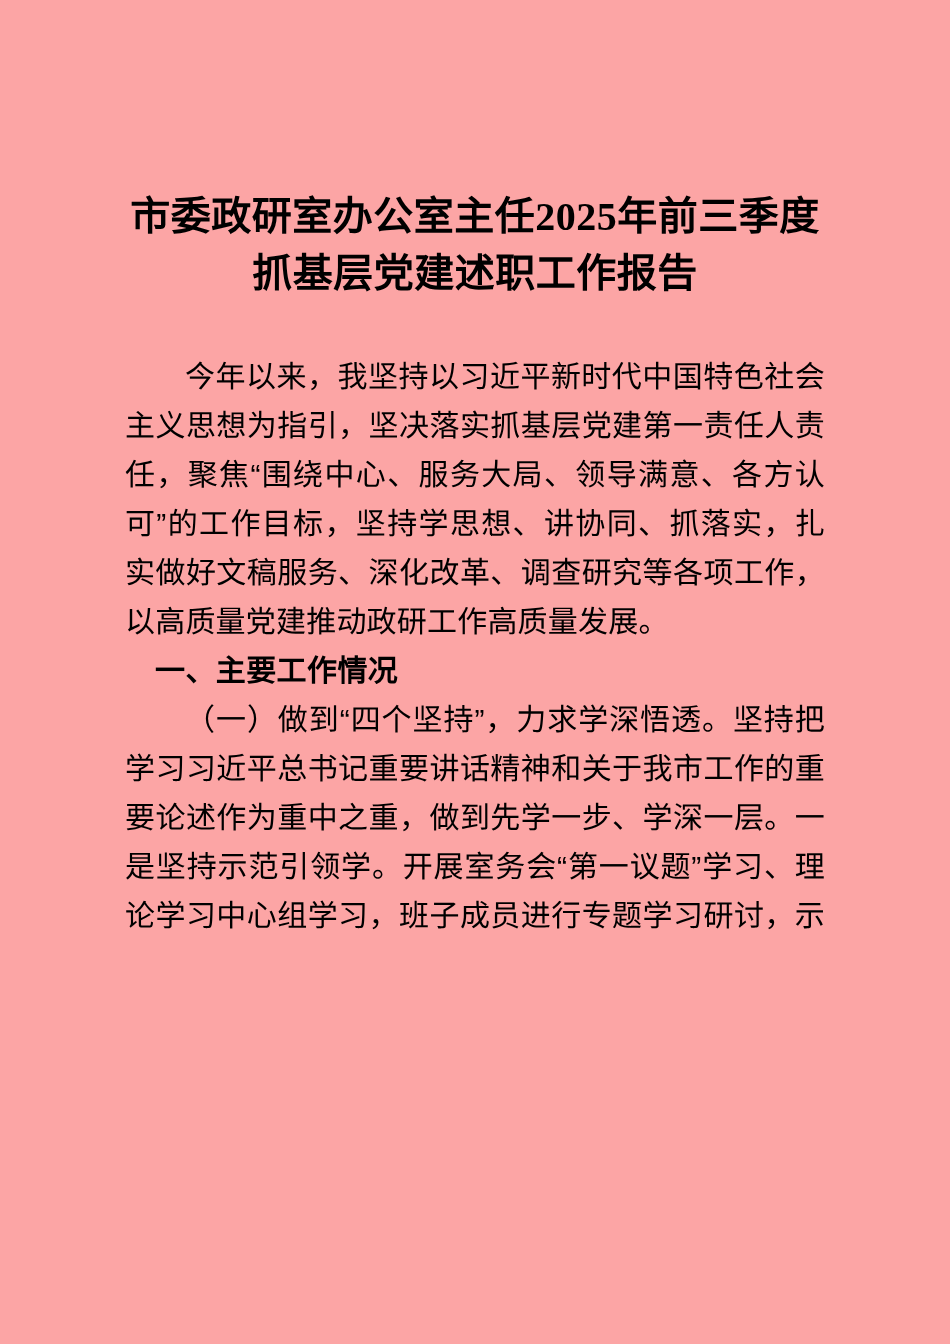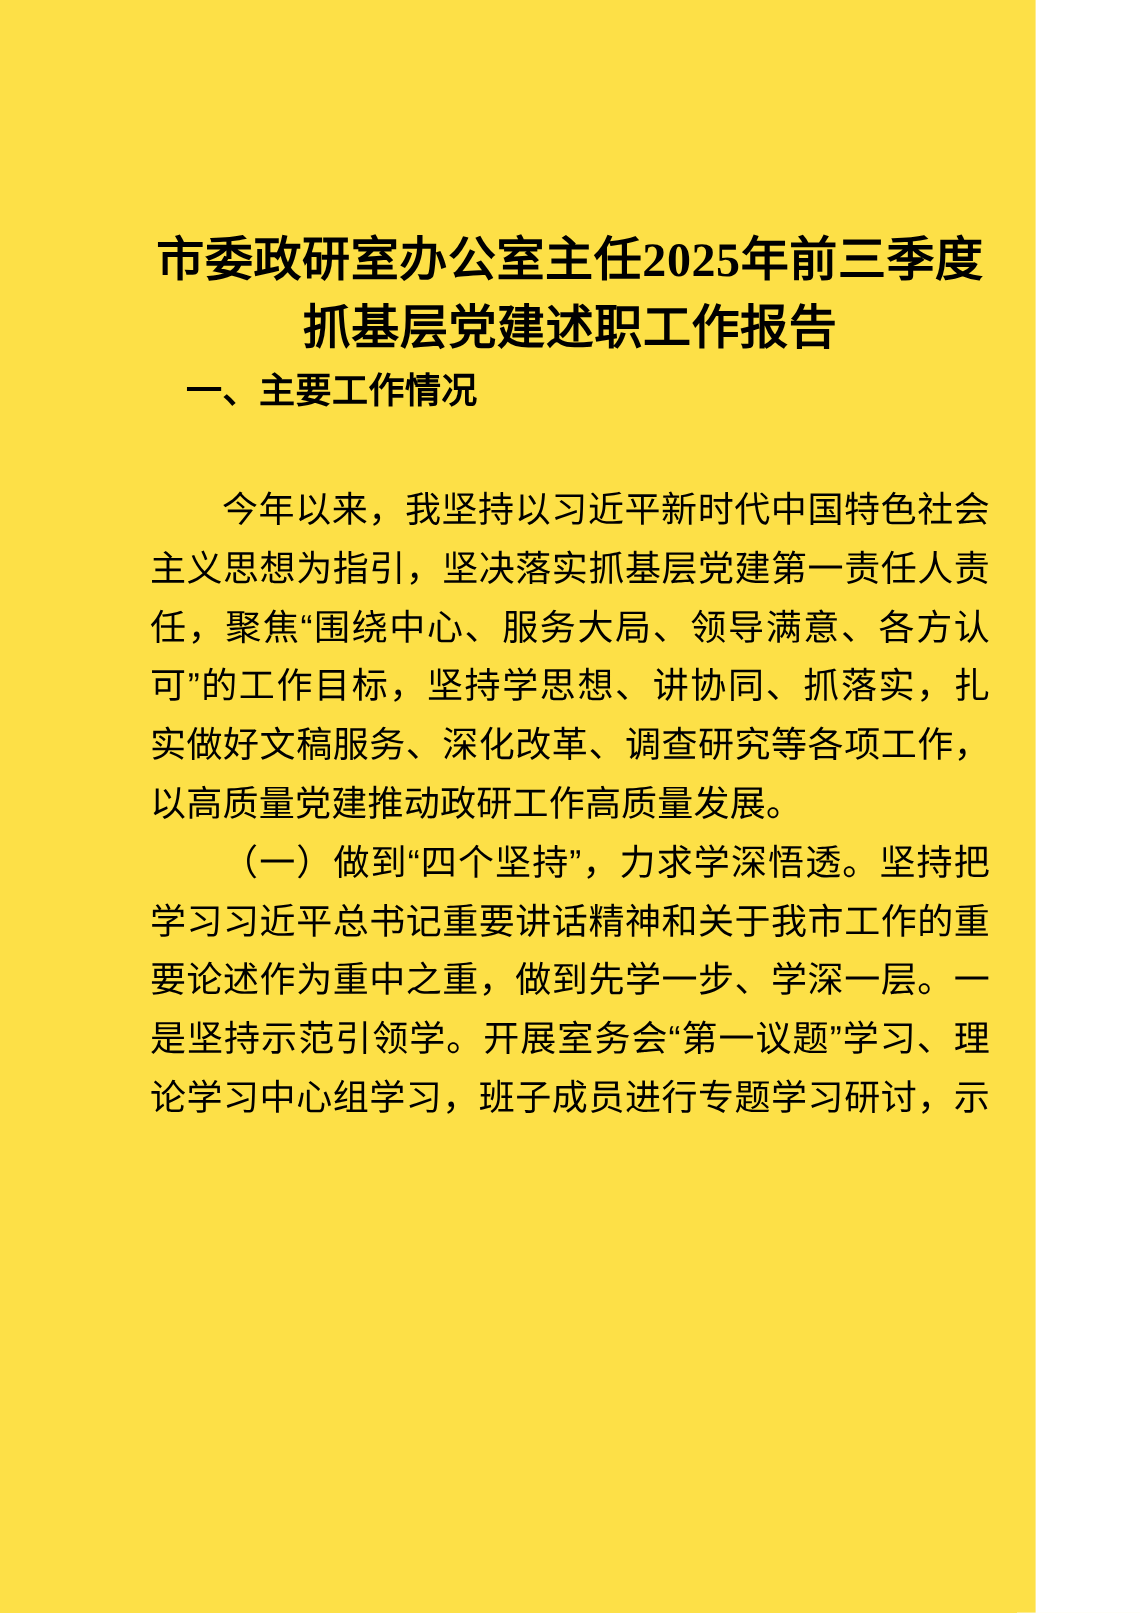--- a/index.html
+++ b/index.html
@@ -10,23 +10,23 @@
   }
 
   body {
     font-family: "Liberation Sans", "DejaVu Sans", sans-serif;
     color: #000000;
     -webkit-font-smoothing: antialiased;
   }
 
   .page {
     position: relative;
-    width: 863px;
+    width: 950px;
     height: 1344px;
-    background: #fde047;
+    background: #fca5a5;
     overflow: hidden;
     box-sizing: border-box;
     text-decoration: underline;
   }
 
   
   .content {
     position: absolute;
     left: 125px;
     top: 0;
@@ -85,20 +85,20 @@
   }
 </style>
 </head>
 <body>
 
 <div class="page">
   <div class="content">
 
     <h1 class="doc-title">市委政研室办公室主任2025年前三季度抓基层党建述职工作报告</h1>
 
+    <p class="body-text para-lead">今年以来，我坚持以习近平新时代中国特色社会主义思想为指引，坚决落实抓基层党建第一责任人责任，聚焦“围绕中心、服务大局、领导满意、各方认可”的工作目标，坚持学思想、讲协同、抓落实，扎实做好文稿服务、深化改革、调查研究等各项工作，以高质量党建推动政研工作高质量发展。</p>
+
     <p class="body-text section-heading">一、主要工作情况</p>
-
-    <p class="body-text para-lead">今年以来，我坚持以习近平新时代中国特色社会主义思想为指引，坚决落实抓基层党建第一责任人责任，聚焦“围绕中心、服务大局、领导满意、各方认可”的工作目标，坚持学思想、讲协同、抓落实，扎实做好文稿服务、深化改革、调查研究等各项工作，以高质量党建推动政研工作高质量发展。</p>
 
     <p class="body-text para-indent para-clipped">（一）做到“四个坚持”，力求学深悟透。坚持把学习习近平总书记重要讲话精神和关于我市工作的重要论述作为重中之重，做到先学一步、学深一层。一是坚持示范引领学。开展室务会“第一议题”学习、理论学习中心组学习，班子成员进行专题学习研讨，示范带动党支部和党员干部及时跟进、加深理解。二是坚持培训专题学。组织开展“政研讲堂”，有关处室负责人聚焦习近平总书记重要讲话精神和市委十一届九次全会精神，走上讲台分享学习感悟。三是坚持支部探讨学。12 个党支部利用“三会一课”、主题党日等方式，聚焦现代化产业体系建设、文化繁荣兴盛等进行集体研讨，在相互交流中共同提高。四是坚持个人自主学。党员干部坚持每天 1 小时自主学习，用好</p>
 
   </div>
 </div>
 
 </body></html>

